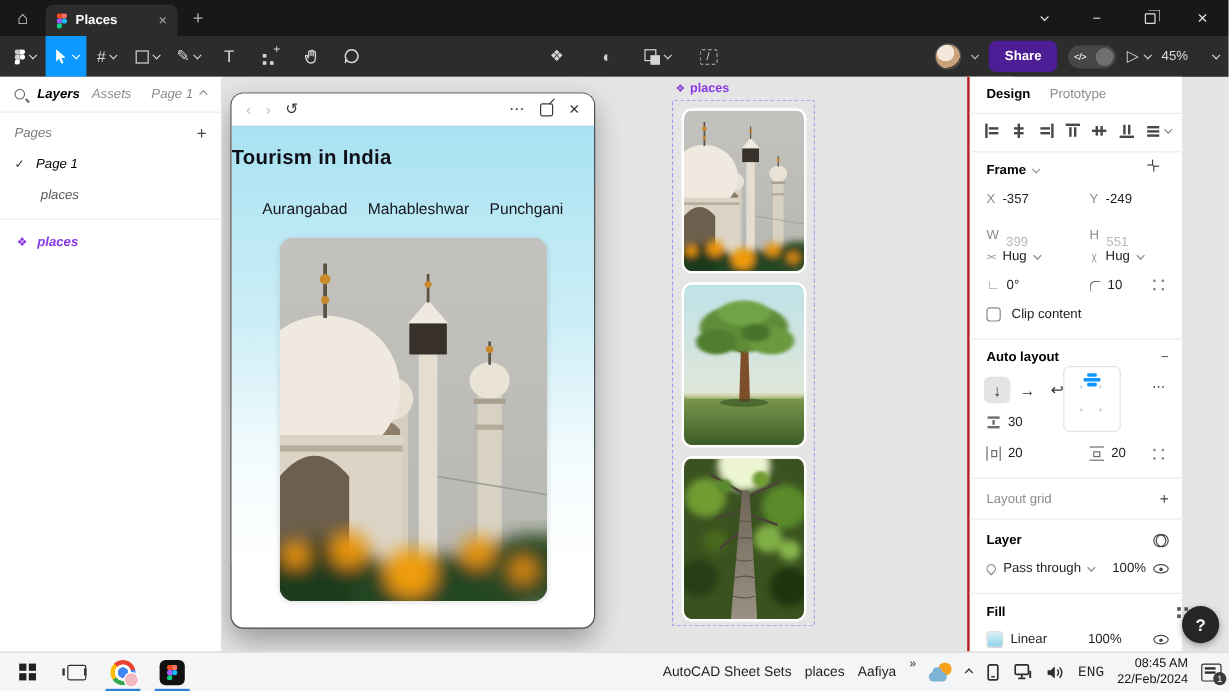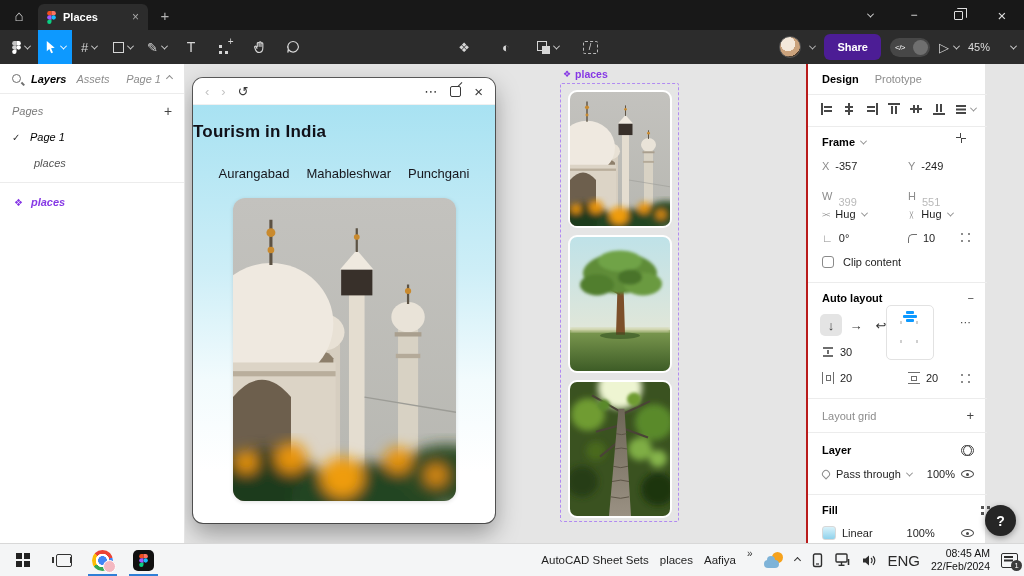--- a/index.html
+++ b/index.html
@@ -157,21 +157,21 @@
   .chrome { width:21px; height:21px; border-radius:50%; background:radial-gradient(circle at 50% 50%, #4285f4 0 4.2px, #fff 4.6px 6.6px, transparent 7px), conic-gradient(from -45deg, #ea4335 0 120deg, #4285f4 0 200deg, #34a853 0 280deg, #fbbc05 0 360deg); position:relative; }
   .chrome::after { content:""; position:absolute; right:-3px; bottom:-2px; width:11px; height:11px; border-radius:50%; background:#f4b8c1; border:1px solid #fff; }
   .figma-app { width:21px; height:21px; border-radius:5px; background:#111; display:flex; align-items:center; justify-content:center; }
   .tb-right { margin-left:auto; display:flex; align-items:center; gap:11px; padding-right:6px; color:#1f1f1f; }
   .tb-title { font-size:11.5px; color:#1f1f1f; }
   .tb-overflow { font-size:10px; color:#333; position:relative; top:-7px; }
   .weather { position:relative; width:20px; height:18px; }
   .weather .sun { position:absolute; left:8px; top:1px; width:11px; height:11px; border-radius:50%; background:#f6a21c; }
   .weather .cloud { position:absolute; left:0; bottom:1px; width:15px; height:8px; border-radius:5px; background:#7eb3d8; }
   .weather .cloud::before { content:""; position:absolute; left:3px; top:-4px; width:8px; height:8px; border-radius:50%; background:#7eb3d8; }
-  .tb-glyph { font-size:15px; color:#2a2a2a; }
+  .tb-glyph { font-size:12px; color:#2a2a2a;font-family:Liberation Mono, monospace; }
   .clock { font-size:10.5px; text-align:right; line-height:1.25; color:#111; }
   .notif { position:relative; width:17px; height:15px; border:1.5px solid #2e2e2e; border-radius:2px; }
   .notif::before { content:""; position:absolute; left:2px; top:2.5px; width:9px; height:1.5px; background:#2e2e2e; box-shadow:0 3.5px 0 #2e2e2e; }
   .notif .badge { position:absolute; right:-5px; bottom:-4px; width:11px; height:11px; border-radius:50%; background:#3b3b3b; color:#fff; font-size:7.5px; display:flex; align-items:center; justify-content:center; }
 </style>
 </head>
 <body>
 
 <svg width="0" height="0" style="position:absolute">
   <defs>

